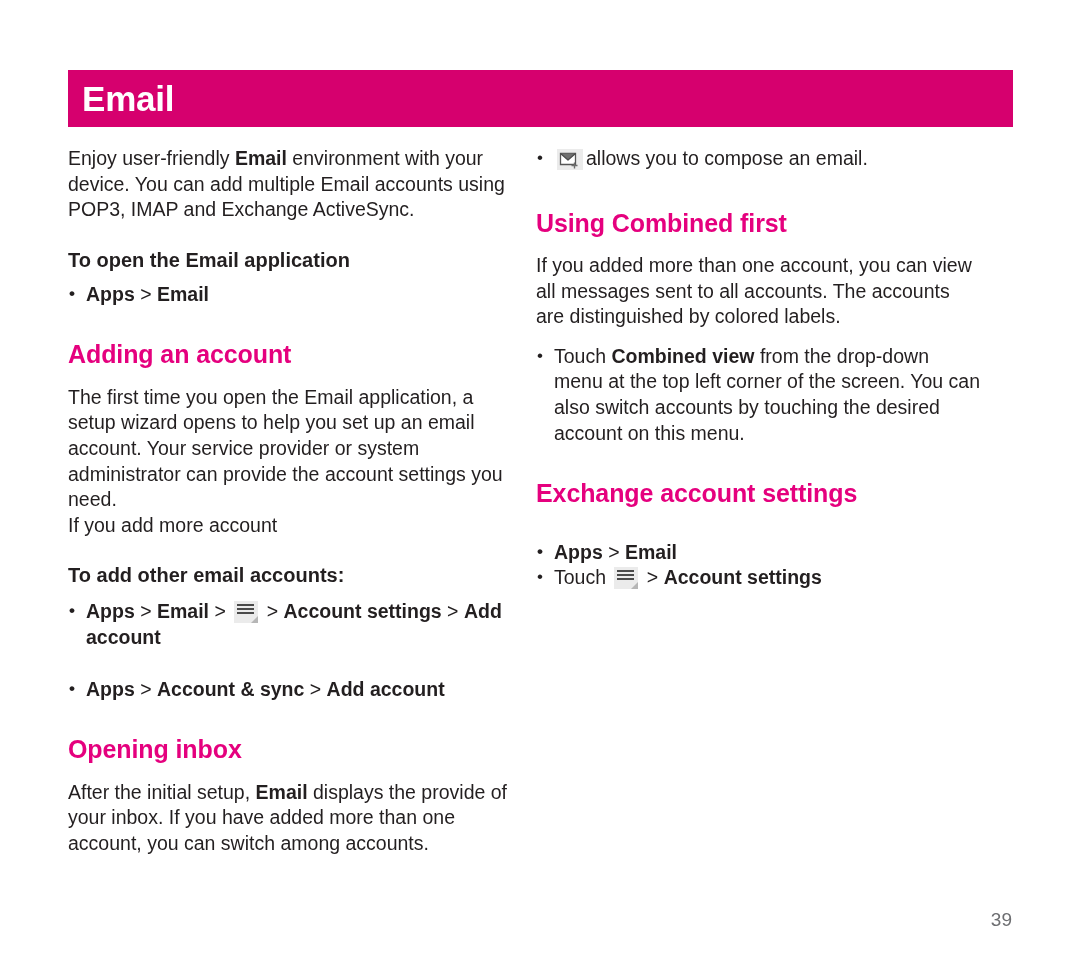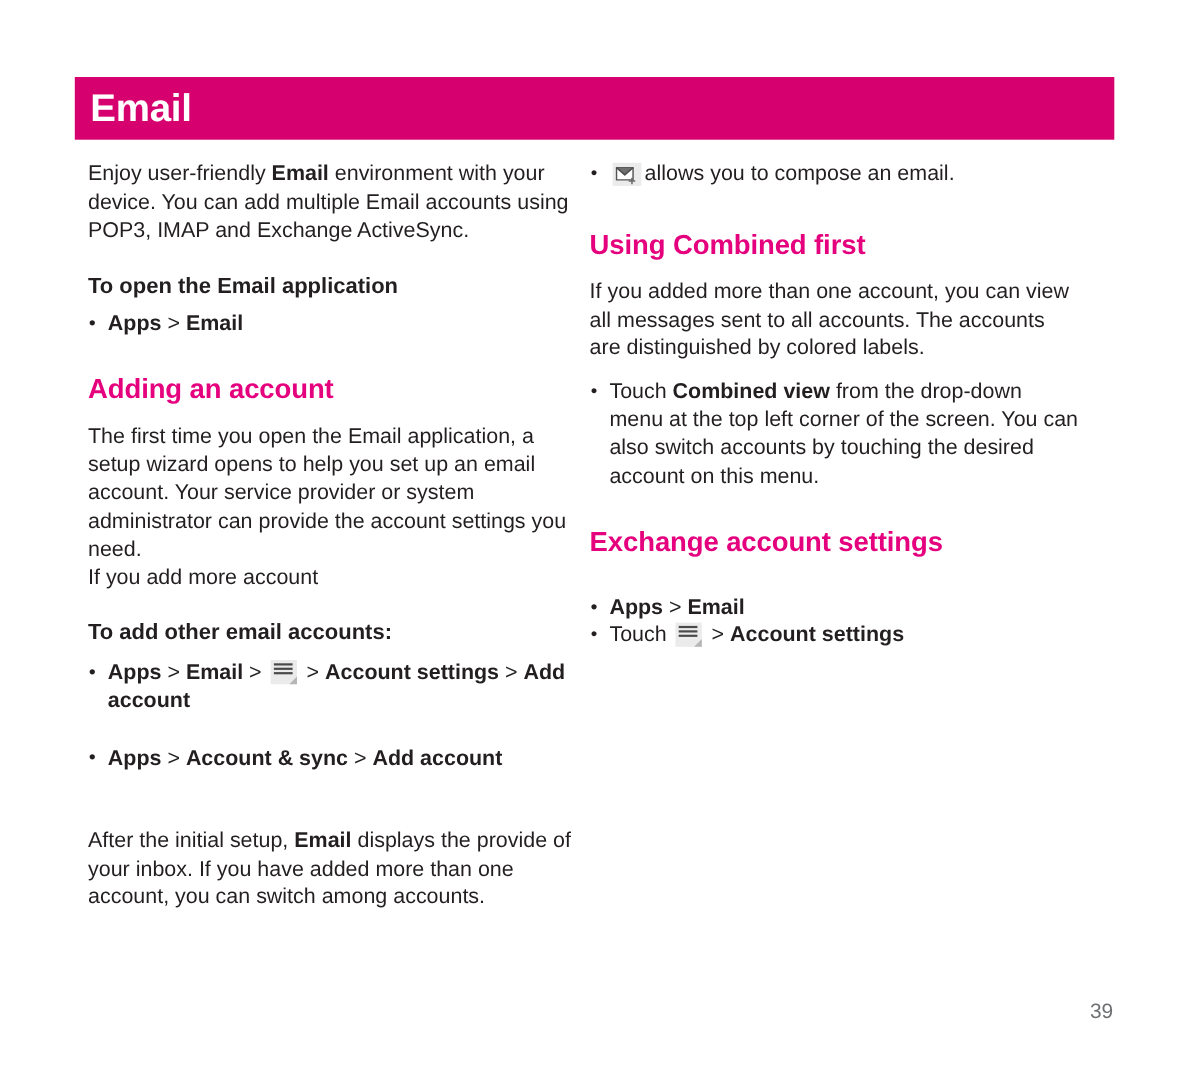--- a/index.html
+++ b/index.html
@@ -48,21 +48,21 @@
   .columns {
     position: absolute;
     left: 68px;
     top: 146px;
     width: 945px;
   }
   .col {
     position: absolute;
     top: 0;
   }
-  .col-left  { left: 12px;   width: 452px; }
+  .col-left  { left: 0px;   width: 452px; }
   .col-right { left: 468px; width: 447px; }
 
   
   p.body-text {
     margin: 0;
     font-size: 19.5px;
     line-height: 25.6px;
     color: #231f20;
     font-weight: normal;
   }
@@ -234,20 +234,21 @@
 
 
       <div class="sp-12"></div>
 
       <ul class="bullets">
         <li class="bold-item"><span>Apps</span><span class="sep"> &gt; </span><span>Account &amp; sync</span><span class="sep"> &gt; </span><span>Add account</span></li>
       </ul>
 
       <div class="sp-34"></div>
 
+      <h2 class="section-head">Opening inbox</h2>
 
       <div class="sp-16"></div>
 
       <p class="body-text"><span>After the initial setup, </span><b>Email</b><span> displays the provide of your inbox. If you have added more than one account, you can switch among accounts.</span></p>
 
     </div>
 
     <div class="col col-right">
 
       <ul class="bullets">

